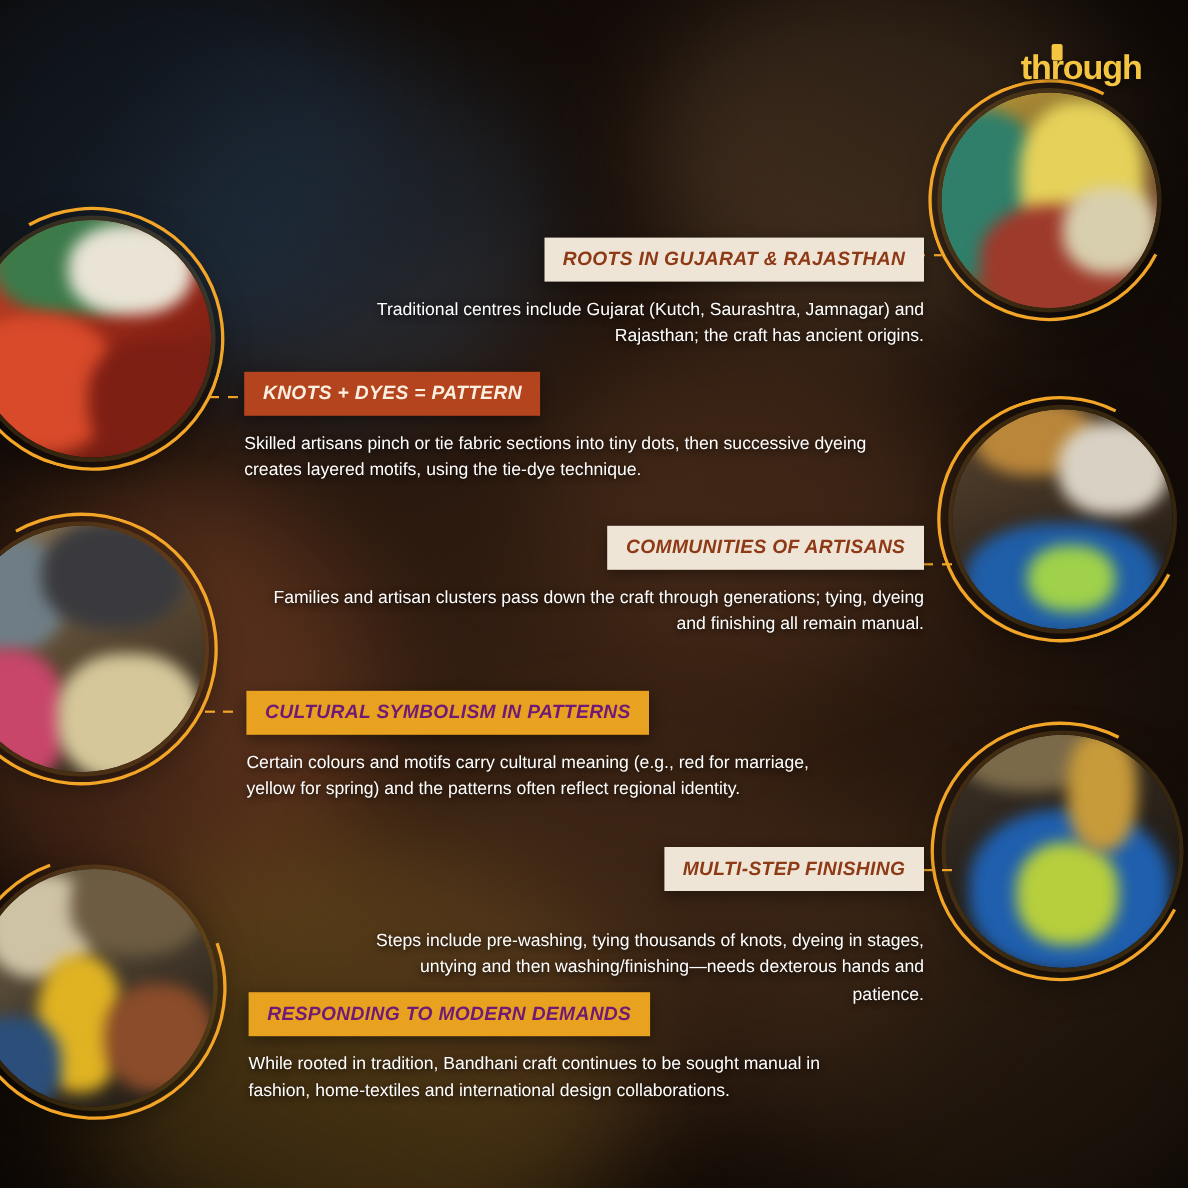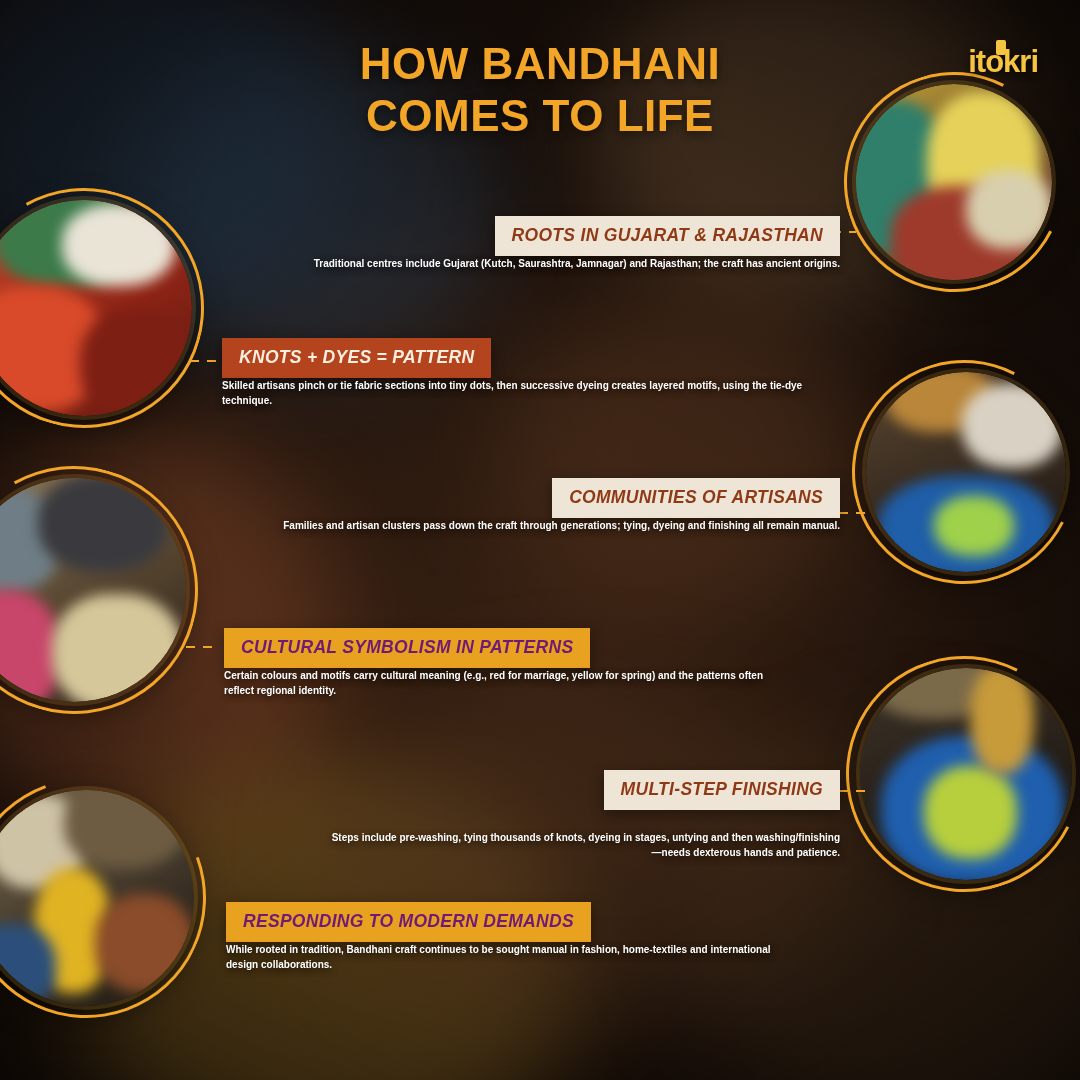--- a/index.html
+++ b/index.html
@@ -118,23 +118,24 @@
     font-style: italic;
     letter-spacing: .3px;
     white-space: nowrap;
     box-shadow: 0 4px 14px rgba(0,0,0,.4);
   }
   .chip.cream { background: #EFE5D6; color: #8E3A16; }
   .chip.rust  { background: #B4441E; color: #FBEFE0; }
   .chip.gold  { background: #E8A21F; color: #701a75; }
 
   .body-text {
+    margin-top: 14px;
     color: #FFFFFF;
-    font-size: 10px;
-    font-weight: bold;
+    font-size: 16px;
+    font-weight: normal;
     line-height: 1.52;
     text-shadow: 0 2px 7px rgba(0,0,0,.75);
     max-width: 620px;
   }
   .align-right { text-align: right; }
   .align-left  { text-align: left; }
   .right-anchor { display: flex; flex-direction: column; align-items: flex-end; }
 </style>
 </head>
 <body>
@@ -144,27 +145,23 @@
   <div class="bg-blob b1"></div>
   <div class="bg-blob b2"></div>
   <div class="bg-blob b3"></div>
   <div class="bg-blob b4"></div>
   <div class="bg-blob b5"></div>
   <div class="bg-blob b6"></div>
   <div class="bg-blob b7"></div>
   <div class="bg-blob b8"></div>
   <div class="vignette"></div>
 
-  <div class="title">
-    <span>HOW BANDHANI</span>
-    <span class="l2">COMES TO LIFE</span>
-  </div>
 
   <div class="logo">
-    <span class="mark">itokri</span>
+    <span class="mark">through</span>
     <span class="bar"></span>
   </div>
 
   <div class="photo" style="top:84px; right:28px; width:196px; height:196px;">
     <div class="inner" style="background:linear-gradient(150deg,#c8a23a,#6d5a2a 45%,#8d3f3f 100%);">
       <div class="s" style="left:-12%; top:8%;  width:60%; height:78%; background:#2f7f6b;"></div>
       <div class="s" style="left:36%; top:4%;  width:58%; height:72%; background:#e6d25a;"></div>
       <div class="s" style="left:18%; top:52%; width:70%; height:54%; background:#9e3a2c;"></div>
       <div class="s" style="left:56%; top:44%; width:44%; height:40%; background:#d8cfae;"></div>
     </div>

